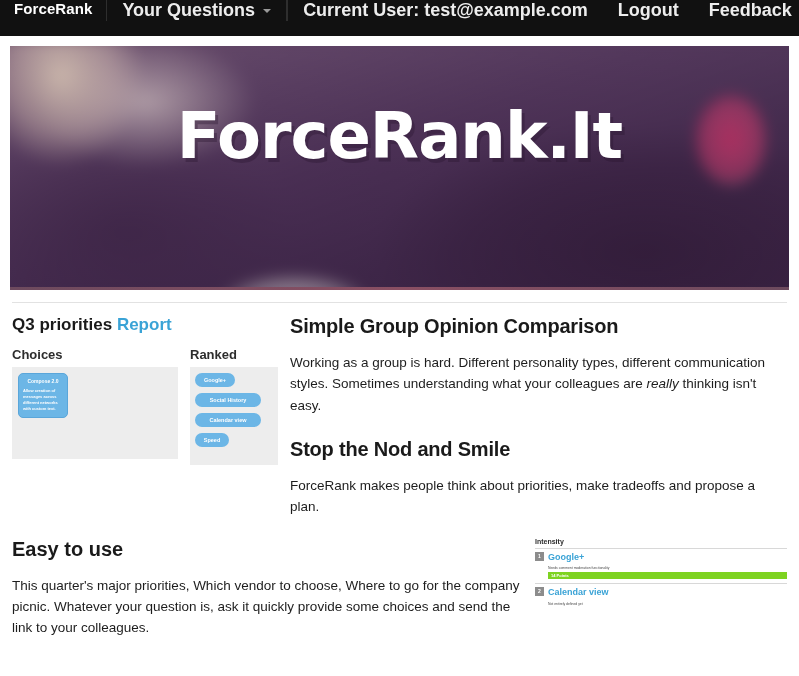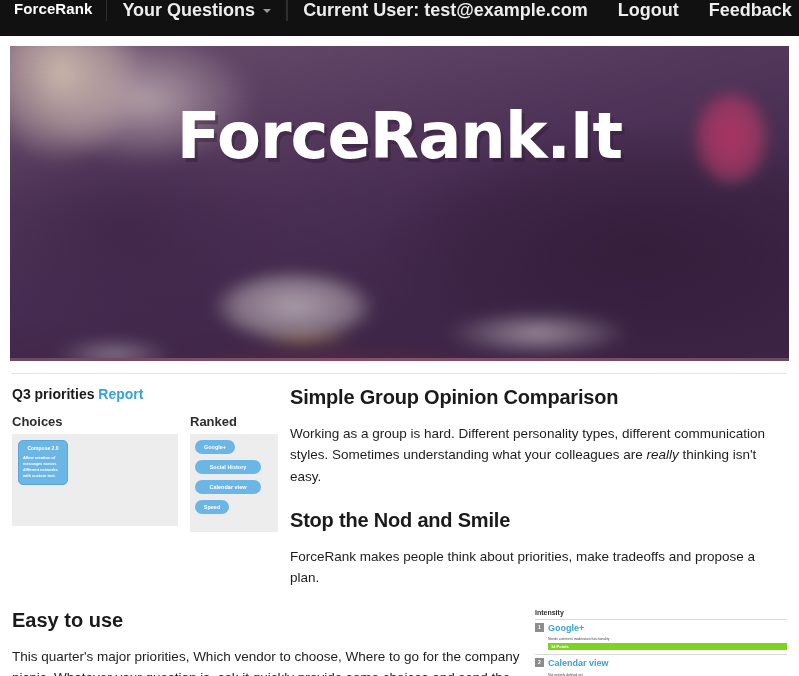--- a/index.html
+++ b/index.html
@@ -49,21 +49,21 @@
     border-right: 4px solid transparent;
     border-top: 4px solid #9a9a9a;
   }
 
   
   .hero-wrap {
     padding: 10px 10px 0 10px;
   }
   .hero {
     position: relative;
-    height: 315px;
+    height: 244px;
     overflow: hidden;
     background: #4a3550;
   }
   .hero-photo {
     position: absolute; inset: 0;
     background:
       
       radial-gradient(ellipse 60px 75px at 702px 95px, rgba(226,30,90,.85) 0%, rgba(226,30,90,.5) 48%, rgba(226,30,90,0) 62%),
       radial-gradient(ellipse 42px 55px at 703px 98px, rgba(150,140,150,.9) 0%, rgba(150,140,150,.3) 70%, rgba(150,140,150,0) 80%),
       
@@ -125,21 +125,21 @@
   
   .content {
     padding: 12px 12px 0 12px;
     display: flex;
     gap: 0;
   }
   .col-left { width: 268px; flex: 0 0 268px; }
   .col-right { flex: 1 1 auto; padding-left: 10px; }
 
   .widget-title {
-    font-size: 14px;
+    font-size: 17px;
     font-weight: bold;
     color: #1a1a1a;
     margin: 0 0 12px 0;
   }
   .widget-title .report-link {
     color: #3aa3d6;
     font-weight: bold;
     cursor: pointer;
   }
 

